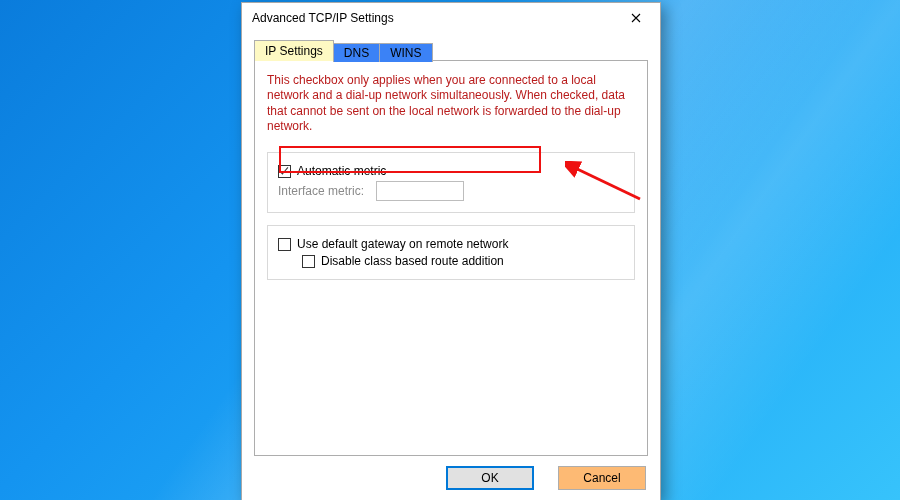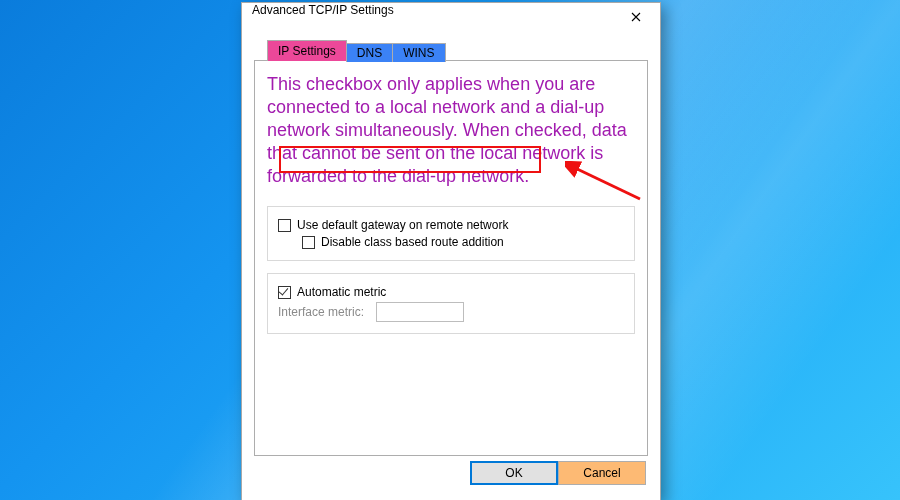--- a/index.html
+++ b/index.html
@@ -7,47 +7,47 @@
     background:linear-gradient(135deg,#0a7cdc 0%,#1494f0 35%,#23aef8 70%,#37c3fb 100%);
     position:relative;}
   
   body::before{content:"";position:absolute;inset:0;pointer-events:none;
     background:
       linear-gradient(125deg,rgba(255,255,255,0) 40%,rgba(255,255,255,.25) 55%,rgba(255,255,255,0) 70%),
       linear-gradient(125deg,rgba(255,255,255,0) 55%,rgba(255,255,255,.18) 72%,rgba(255,255,255,0) 85%);}
   .window{position:absolute;left:241px;top:2px;width:418px;height:497px;
     background:#fff;border:1px solid #a8a8a8;box-shadow:5px 5px 14px rgba(0,0,0,.35);
     display:flex;flex-direction:column;}
-  .titlebar{height:30px;display:flex;padding:0 4px 0 10px;}
+  .titlebar{height:30px;display:flex;align-items:center;padding:0 4px 0 10px;}
   .titlebar .title{flex:1;font-size:12px;color:#000;}
   .close{width:40px;height:28px;display:flex;align-items:center;justify-content:center;}
   .close svg{width:10px;height:10px;stroke:#000;stroke-width:1.1;}
   .client{flex:1;padding:6px 12px 10px 12px;display:flex;flex-direction:column;}
   .tabs{display:flex;align-items:flex-end;height:22px;position:relative;z-index:2;}
   .tab{padding:3px 10px;border:1px solid #adadad;border-bottom:none;background:#fff;
     margin-right:-1px;font-size:12px;color:#000;position:relative;}
   .tab.inactive{background:#3b82f6;top:1px;padding-top:2px;padding-bottom:2px;}
-  .tab.active{background:#ec4899;top:0;z-index:3;margin-left:13px;}
+  .tab.active{background:#fef9c3;top:0;z-index:3;}
   .tabpage{flex:1;border:1px solid #adadad;margin-top:-1px;padding:12px 12px 10px 12px;
     position:relative;}
-  .desc{font-size:18px;line-height:1.28;color:#a21caf;margin:0 0 18px 0;}
+  .desc{font-size:12px;line-height:1.28;color:#b91c1c;margin:0 0 18px 0;}
   .grp{border:1px solid #d9d9d9;padding:8px 10px;margin-bottom:12px;}
   .row{display:flex;align-items:center;gap:6px;margin:3px 0;}
   .row .indent{width:18px;}
   .chk{appearance:none;-webkit-appearance:none;width:13px;height:13px;border:1px solid #333;
     background:#fff;position:relative;flex:0 0 auto;margin:0;}
   .chk:checked::after{content:"";position:absolute;left:2px;top:-1px;width:4px;height:8px;
     border:solid #333;border-width:0 1.6px 1.6px 0;transform:rotate(40deg);}
   .lbl{font-size:12px;color:#000;}
   .lbl.disabled{color:#8a8a8a;}
   .metricbox{width:86px;height:18px;border:1px solid #bdbdbd;margin-left:6px;background:#fff;}
   .highlight{position:absolute;border:2px solid #e11;left:24px;top:85px;width:258px;height:23px;
     pointer-events:none;}
   .arrow{position:absolute;left:310px;top:100px;pointer-events:none;}
-  .btnbar{height:34px;display:flex;align-items:center;justify-content:flex-end;gap:0;
+  .btnbar{height:34px;display:flex;align-items:flex-end;justify-content:flex-end;gap:24px;
     padding:0 2px;}
   .btn{width:86px;height:22px;border:1px solid #adadad;background:#fdba74;font-size:12px;
     display:flex;align-items:center;justify-content:center;}
   .btn.primary{border:1px solid #0078d7;box-shadow:0 0 0 1px #0078d7 inset;background:#e1e1e1;}
 </style>
 </head>
 <body>
 
 <div class="window">
   <div class="titlebar">
@@ -64,38 +64,38 @@
       <div class="tab active">IP Settings</div>
       <div class="tab inactive">DNS</div>
       <div class="tab inactive">WINS</div>
     </div>
 
     <div class="tabpage">
       <p class="desc">This checkbox only applies when you are connected to a local network and a dial-up network simultaneously.  When checked, data that cannot be sent on the local network is forwarded to the dial-up network.</p>
 
       <div class="grp">
         <div class="row">
+          <input type="checkbox" class="chk" checked="" style="">
+          <span class="lbl">Automatic metric</span>
+        </div>
+        <div class="row">
+          <span class="lbl disabled">Interface metric:</span>
+          <div class="metricbox"></div>
+        </div>
+      </div>
+
+      <div class="grp">
+        <div class="row">
           <input type="checkbox" class="chk" style="">
           <span class="lbl">Use default gateway on remote network</span>
         </div>
         <div class="row">
           <span class="indent"></span>
           <input type="checkbox" class="chk" style="">
           <span class="lbl">Disable class based route addition</span>
-        </div>
-      </div>
-
-      <div class="grp">
-        <div class="row">
-          <input type="checkbox" class="chk" checked="" style="">
-          <span class="lbl">Automatic metric</span>
-        </div>
-        <div class="row">
-          <span class="lbl disabled">Interface metric:</span>
-          <div class="metricbox"></div>
         </div>
       </div>
 
       <div class="highlight"></div>
       <svg class="arrow" width="90" height="50">
         <defs>
             <marker id="ah" markerWidth="8" markerHeight="8" refX="2" refY="3" orient="auto">
           <path d="M0,0 L0,6 L7,3 z" fill="#e11"></path>
             </marker>
           </defs>

